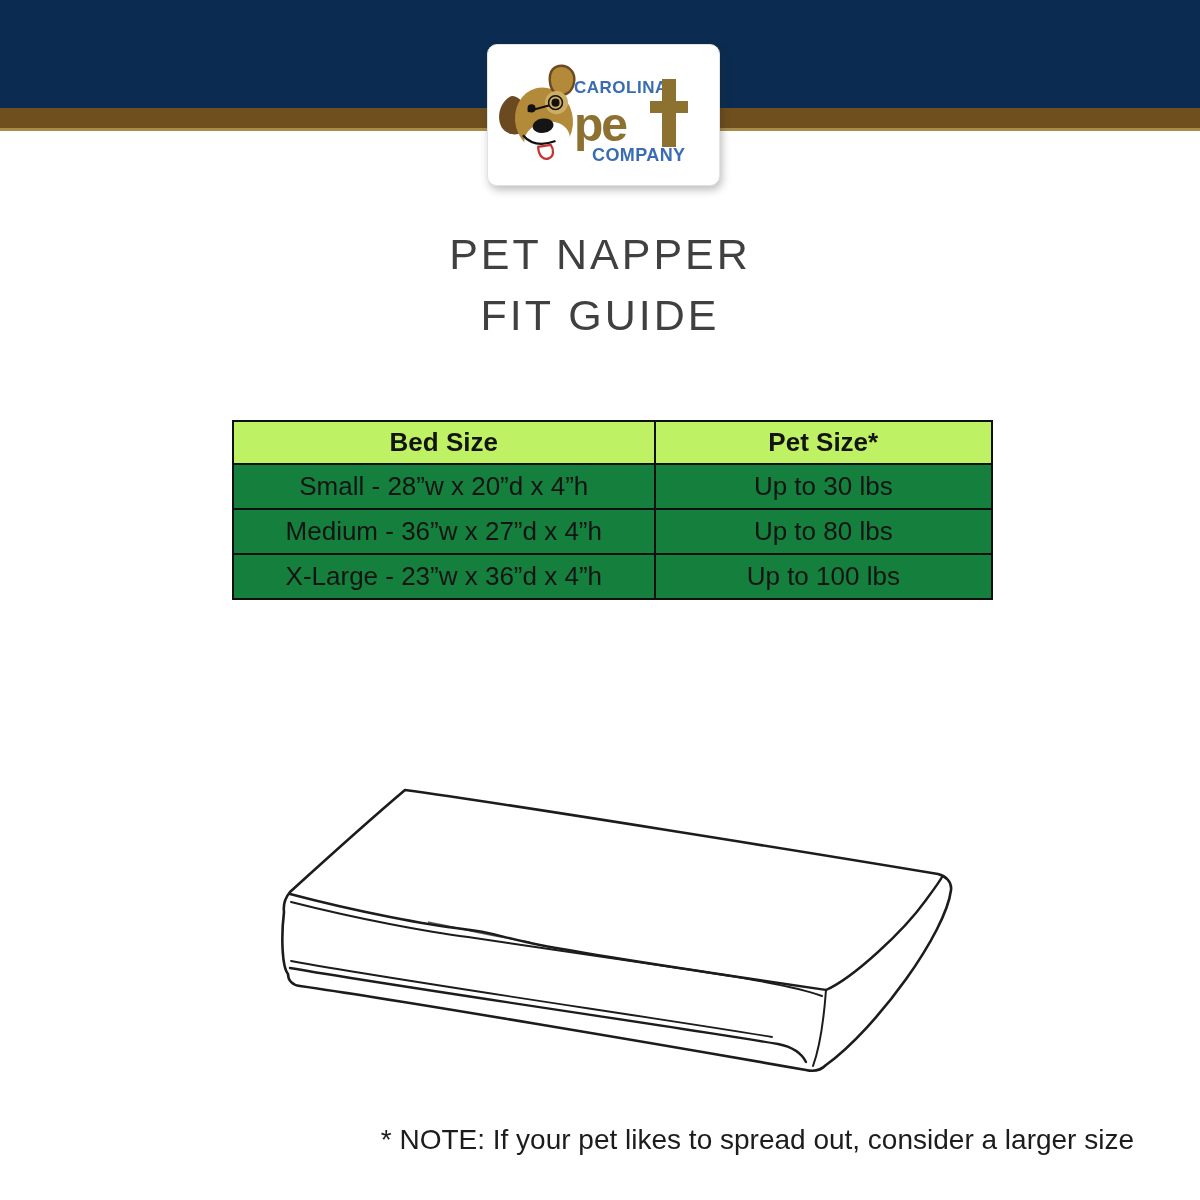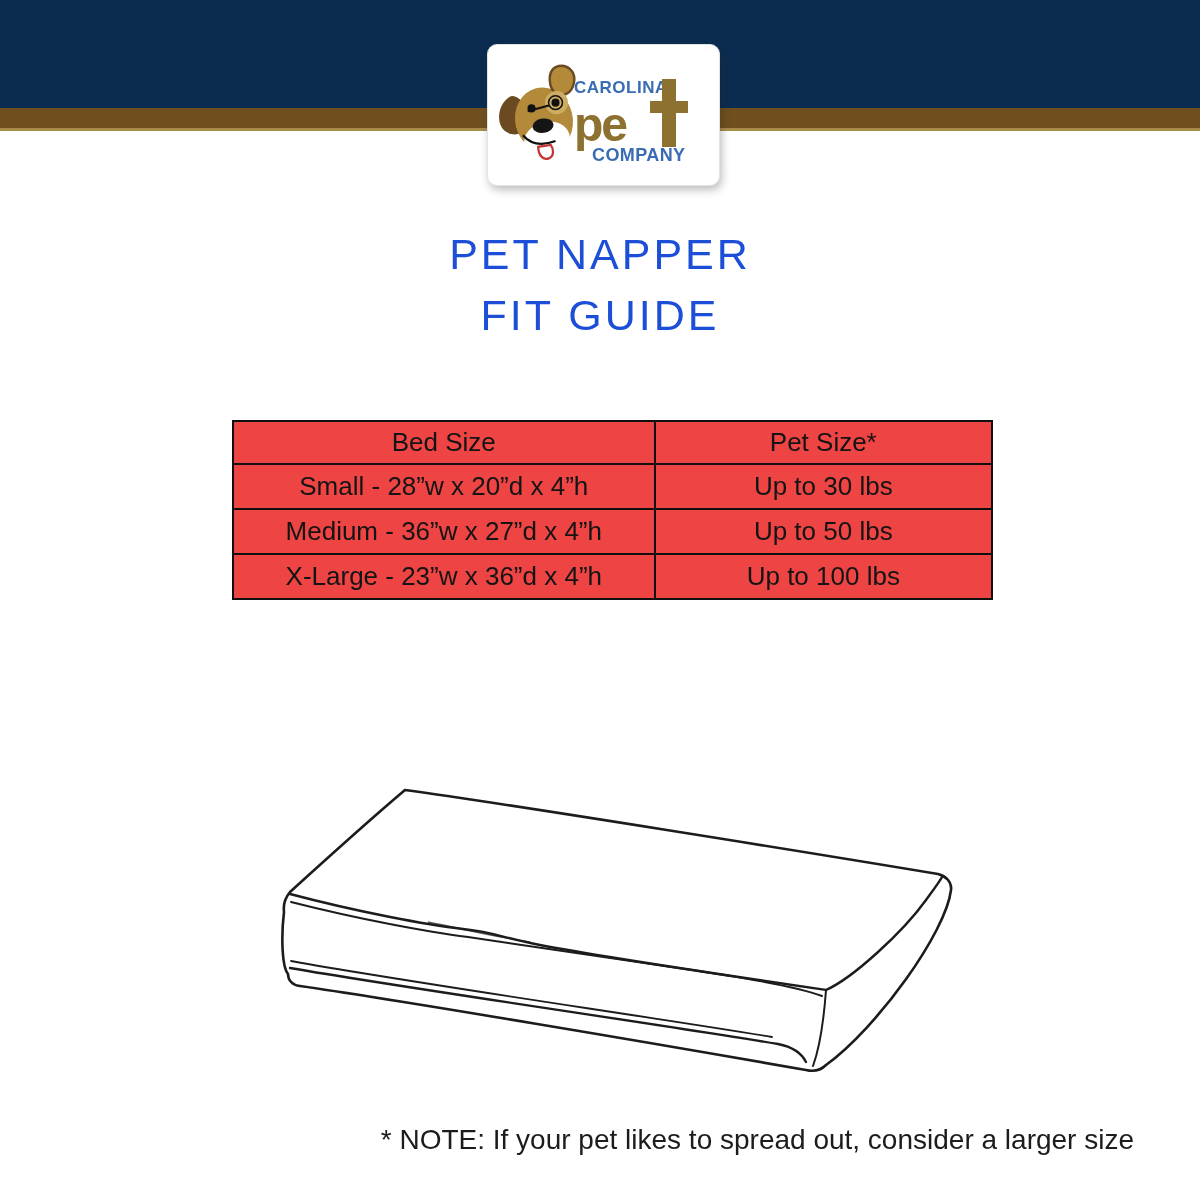--- a/index.html
+++ b/index.html
@@ -18,29 +18,29 @@
   .logo-carolina{position:absolute;left:86px;top:33px;font-size:17px;font-weight:bold;
                  letter-spacing:.5px;color:#3a6cb3;}
   .logo-pe{position:absolute;left:86px;top:44px;font-size:48px;line-height:72px;font-weight:bold;
            color:#8c7130;letter-spacing:-2px;}
   .logo-t{position:absolute;left:174px;top:34px;width:14px;height:68px;background:#8c7130;}
   .logo-t .crossbar{position:absolute;left:-12px;top:22px;width:38px;height:12px;background:#8c7130;}
   .logo-company{position:absolute;left:104px;top:100px;font-size:18px;font-weight:bold;
                 letter-spacing:.4px;color:#3a6cb3;text-align:center;}
 
   
-  .fit-title{position:absolute;left:0;right:0;top:224px;text-align:center;color:#1d4ed8;
+  .fit-title{position:absolute;left:0;right:0;top:224px;text-align:center;color:#404040;
              font-size:43px;line-height:61px;font-weight:300;letter-spacing:3px;}
 
   
   .size-table{position:absolute;left:232px;top:420px;width:761px;border-collapse:collapse;
               font-size:26px;color:#141414;table-layout:fixed;}
   .size-table th,.size-table td{border:2px solid #101010;text-align:center;font-weight:normal;}
-  .size-table th{background:#ef4444;height:39px;}
-  .size-table td{background:#ef4444;height:41px;text-align:center;}
+  .size-table th{background:#bef264;height:39px;font-weight:bold;}
+  .size-table td{background:#15803d;height:41px;text-align:center;}
   .col-bed{width:55.6%;}
   .col-pet{width:44.4%;}
 
   
   .bed-illustration{position:absolute;left:278px;top:782px;width:690px;height:310px;}
 
   
   .footnote{position:absolute;right:66px;top:1124px;font-size:28px;color:#1c1c1c;}
 </style>
 </head>
@@ -89,21 +89,21 @@
         <th class="col-pet">Pet Size*</th>
       </tr>
     </thead>
     <tbody>
         <tr>
           <td>Small - 28”w x 20”d x 4”h</td>
           <td>Up to 30 lbs</td>
         </tr>
         <tr>
           <td>Medium - 36”w x 27”d x 4”h</td>
-          <td>Up to 50 lbs</td>
+          <td>Up to 80 lbs</td>
         </tr>
         <tr>
           <td>X-Large - 23”w x 36”d x 4”h</td>
           <td>Up to 100 lbs</td>
         </tr>
       </tbody>
   </table>
 
   <svg class="bed-illustration" viewBox="0 0 690 310">
 

